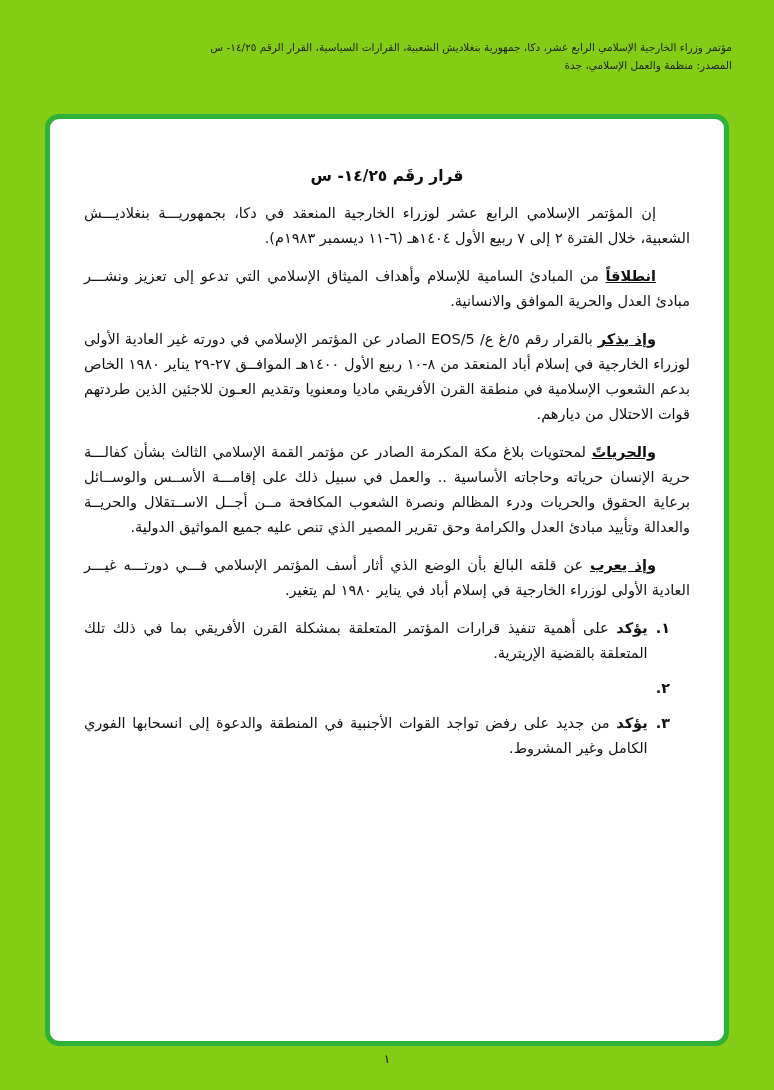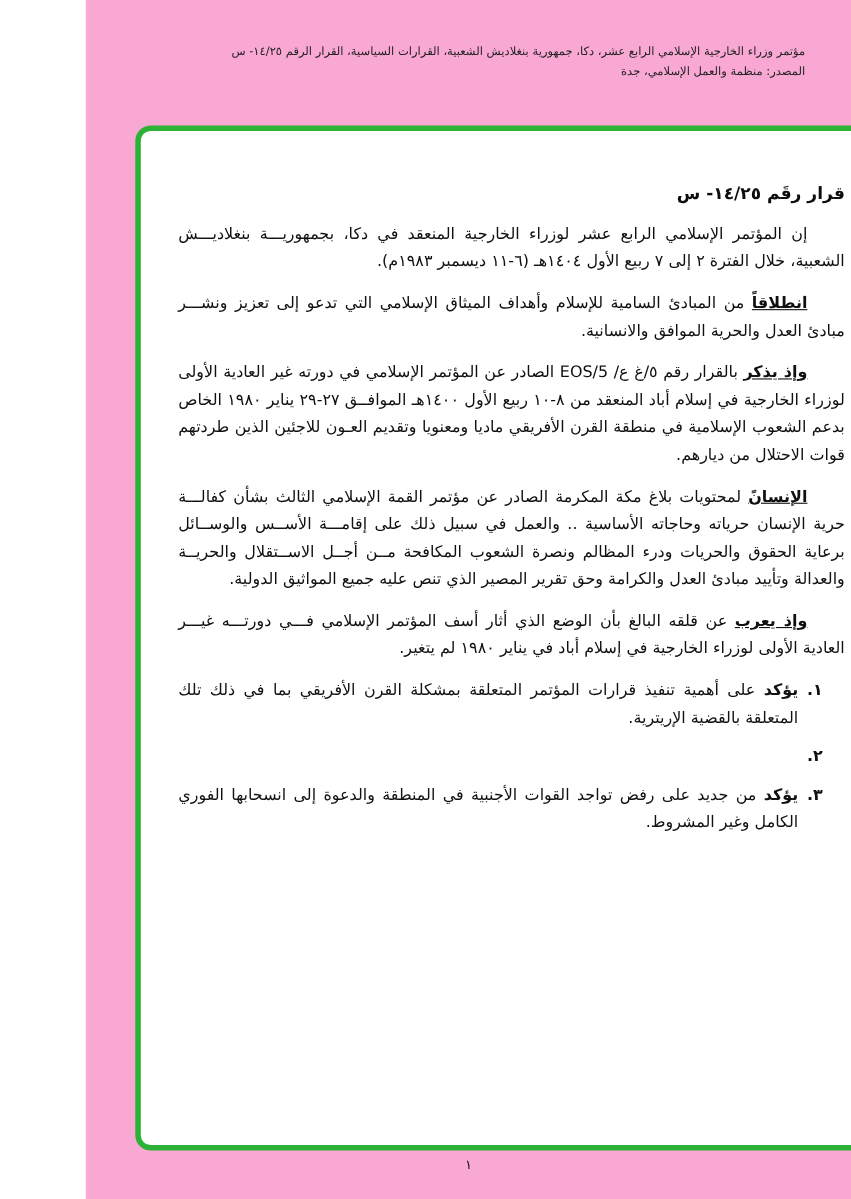--- a/index.html
+++ b/index.html
@@ -5,24 +5,24 @@
   * { box-sizing: border-box; }
   html, body { margin: 0; padding: 0; }
   body {
     width: 774px; height: 1090px;
     background: #ffffff;
     font-family: "DejaVu Sans", sans-serif;
     color: #111111;
   }
   .page {
     position: relative;
-    width: 696px; height: 1090px;
+    width: 774px; height: 1090px;
     overflow: hidden;
     direction: rtl;
-    background: #f9a8d4;
+    background: #84cc16;
   }
   .doc-header {
     position: absolute;
     top: 38px; right: 42px; left: 42px;
     text-align: right;
     font-size: 10.5px;
     line-height: 18px;
     color: #222222;
   }
   .frame {
@@ -34,21 +34,21 @@
     padding: 42px 34px 18px 34px;
     background: #ffffff;
   }
   .title {
     text-align: center;
     font-weight: bold;
     font-size: 15.5px;
     margin: 0 0 16px 0;
     color: #0d0d0d;
   }
-  .title.first { margin-top: 6px; text-align: right; }
+  .title.first { margin-top: 6px; }
   .title.second { margin-bottom: 26px; }
   .para {
     margin: 0 0 13px 0;
     font-size: 14.5px;
     line-height: 25px;
     text-align: justify;
     text-indent: 34px;
     color: #101010;
   }
   .lead { font-weight: bold; margin-top: 16px; }
@@ -94,21 +94,21 @@
       <span class="lead u">انطلاقاً</span>
       <span>من المبادئ السامية للإسلام وأهداف الميثاق الإسلامي التي تدعو إلى تعزيز ونشـــر مبادئ العدل والحرية الموافق والانسانية.</span>
     </p>
 
     <p class="para">
       <span class="lead u">وإذ يذكر</span>
       <span>بالقرار رقم ٥/غ ع/ 5/EOS الصادر عن المؤتمر الإسلامي في دورته غير العادية الأولى لوزراء الخارجية في إسلام أباد المنعقد من ٨-١٠ ربيع الأول ١٤٠٠هـ الموافــق ٢٧-٢٩ يناير ١٩٨٠ الخاص بدعم الشعوب الإسلامية في منطقة القرن الأفريقي ماديا ومعنويا وتقديم العـون للاجئين الذين طردتهم قوات الاحتلال من ديارهم.</span>
     </p>
 
     <p class="para">
-      <span class="lead u">الإنسانً</span>
+      <span class="lead u">والحرياتً</span>
       <span>لمحتويات بلاغ مكة المكرمة الصادر عن مؤتمر القمة الإسلامي الثالث بشأن كفالـــة حرية الإنسان حرياته وحاجاته الأساسية .. والعمل في سبيل ذلك على إقامـــة الأســس والوســائل برعاية الحقوق والحريات ودرء المظالم ونصرة الشعوب المكافحة مــن أجــل الاســتقلال والحريــة والعدالة وتأييد مبادئ العدل والكرامة وحق تقرير المصير الذي تنص عليه جميع المواثيق الدولية.</span>
     </p>
 
 
     <p class="para">
       <span class="lead u">وإذ يعرب</span>
       <span>عن قلقه البالغ بأن الوضع الذي أثار أسف المؤتمر الإسلامي فـــي دورتـــه غيـــر العادية الأولى لوزراء الخارجية في إسلام أباد في يناير ١٩٨٠ لم يتغير.</span>
     </p>
 
     <div class="op-list">

